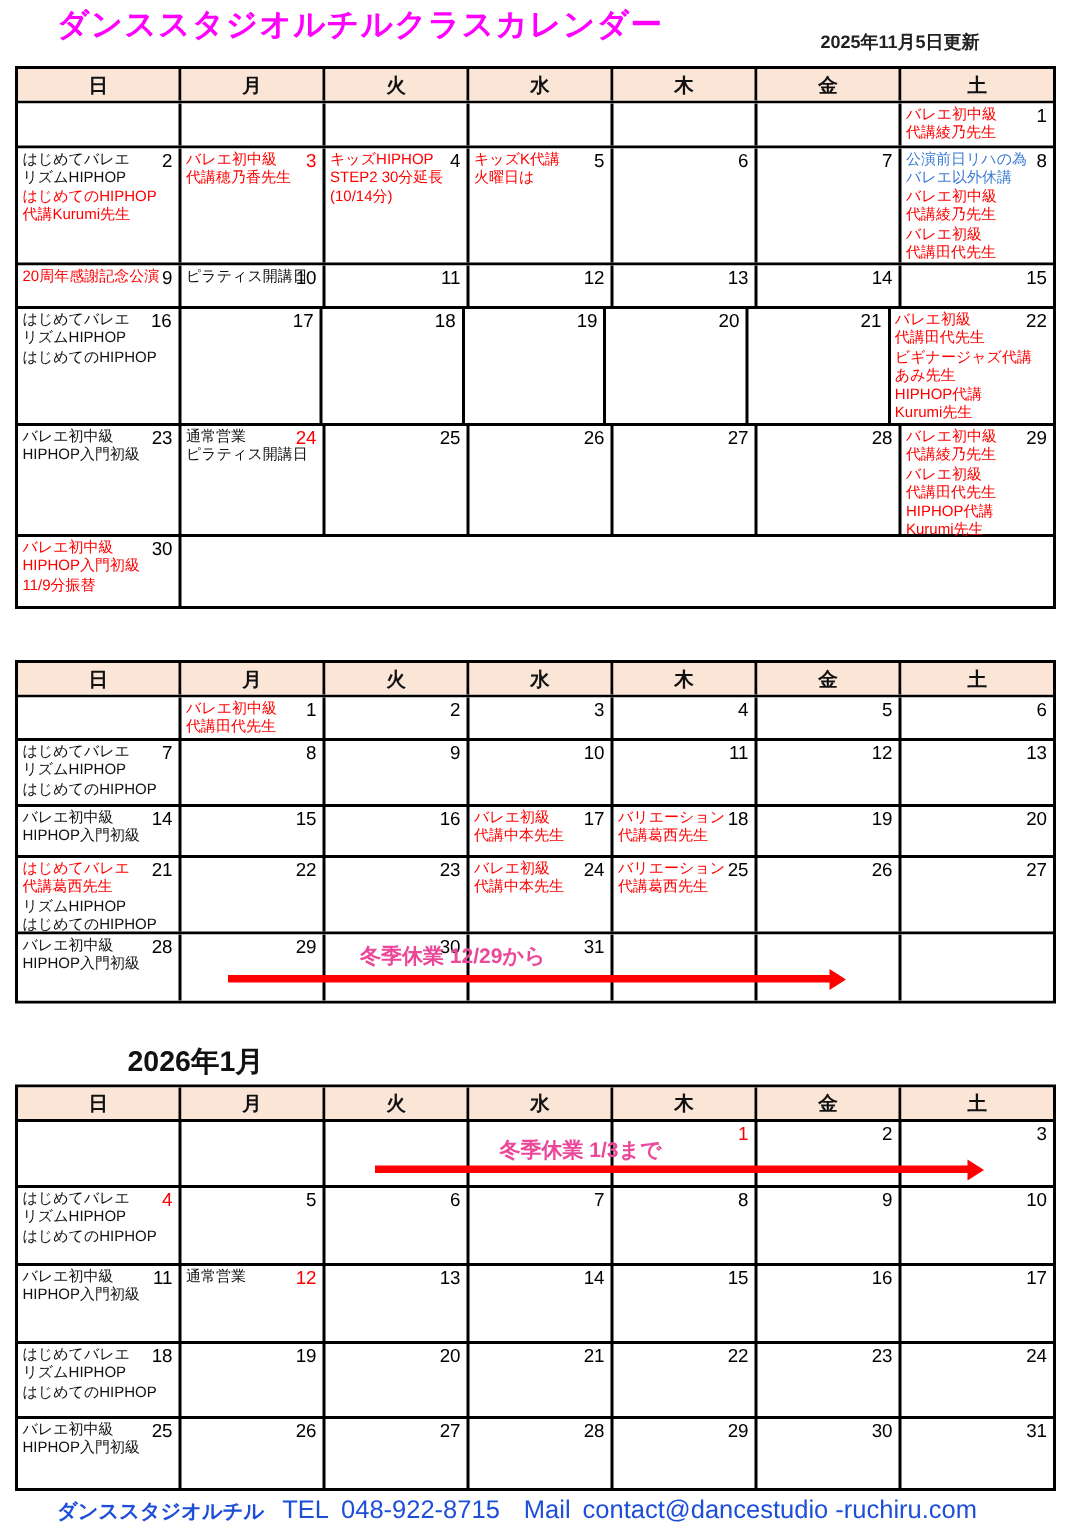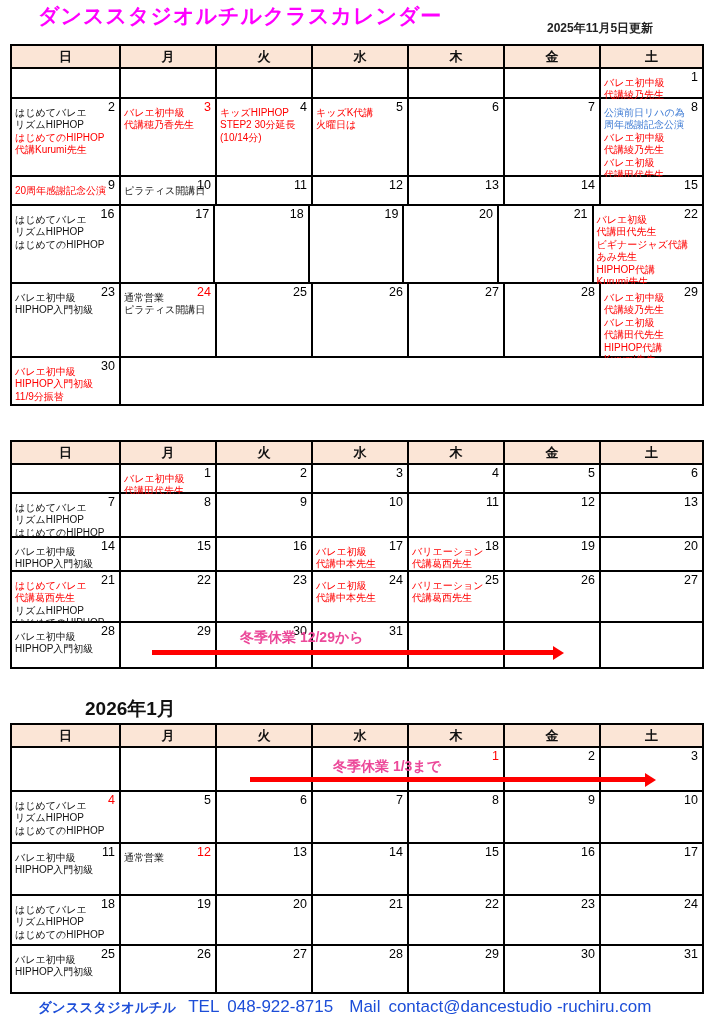--- a/index.html
+++ b/index.html
@@ -21,21 +21,21 @@
          display:flex;align-items:center;justify-content:center;font-size:13px;font-weight:bold;color:#111;}
   .crow{display:flex;position:relative;border-bottom:2px solid #000;box-sizing:border-box;background:#fff;}
   .crow:last-child{border-bottom:none;}
   .cell{box-sizing:border-box;border-right:2px solid #000;position:relative;overflow:visible;}
   .c0{width:109px}
   .c1,.c2,.c3,.c4,.c5{width:96px}
   .c6{flex:1;border-right:none !important;}
   .spanfill{flex:1;border-right:none !important;}
   .dnum{position:absolute;top:1px;right:4px;font-size:12.5px;color:#000;}
   .dnum.red{color:#FF0000;}
-  .lines{padding:8px 14px 0 3px;}
+  .lines{padding:2px 14px 0 3px;}
   .line{font-size:10px;line-height:12.4px;white-space:nowrap;}
   .line.black{color:#111}.line.red{color:#FF0000}.line.blue{color:#3E7BD4}
 
   .banner-text{position:absolute;font-size:14px;font-weight:bold;color:#ec4899;white-space:nowrap;z-index:2;}
   .banner-arrow{position:absolute;height:5px;background:#FF0000;z-index:2;}
   .ahead{position:absolute;right:-10px;top:-4px;width:0;height:0;
          border-left:11px solid #FF0000;border-top:7px solid transparent;border-bottom:7px solid transparent;}
 
   .footer{position:absolute;left:38px;top:997px;display:flex;align-items:baseline;color:#1d4ed8;white-space:nowrap;}
   .studio{font-size:13.5px;font-weight:bold;margin-right:12px;}
@@ -110,21 +110,21 @@
           <div class="cell c4">
             <span class="dnum">6</span>
           </div>
           <div class="cell c5">
             <span class="dnum">7</span>
           </div>
           <div class="cell c6">
             <span class="dnum">8</span>
             <div class="lines">
               <div class="line blue">公演前日リハの為</div>
-              <div class="line blue">周年感謝記念公演</div>
+              <div class="line blue">バレエ以外休講</div>
               <div class="line red">バレエ初中級</div>
               <div class="line red">代講綾乃先生</div>
               <div class="line red">バレエ初級</div>
               <div class="line red">代講田代先生</div>
             </div>
           </div>
         </div>
         <div class="crow" style="height: 29px;">
           <div class="cell c0">
             <span class="dnum">9</span>

